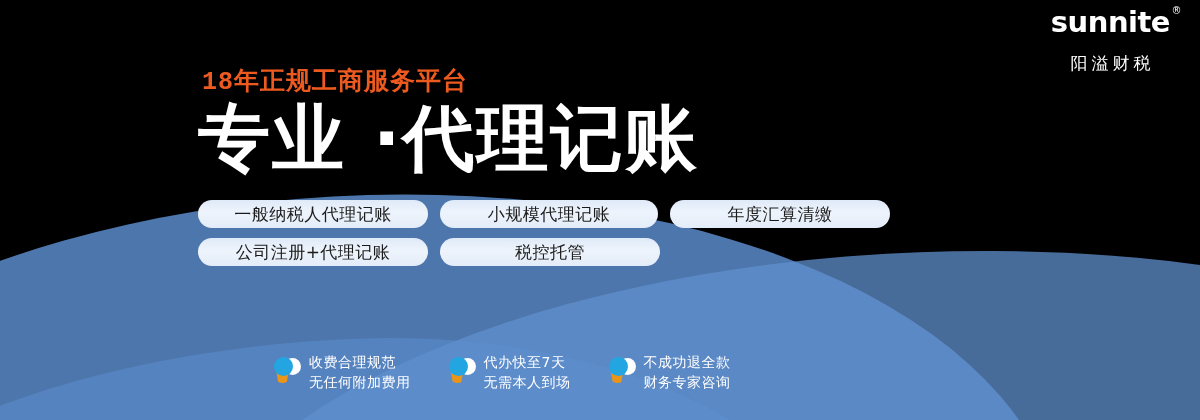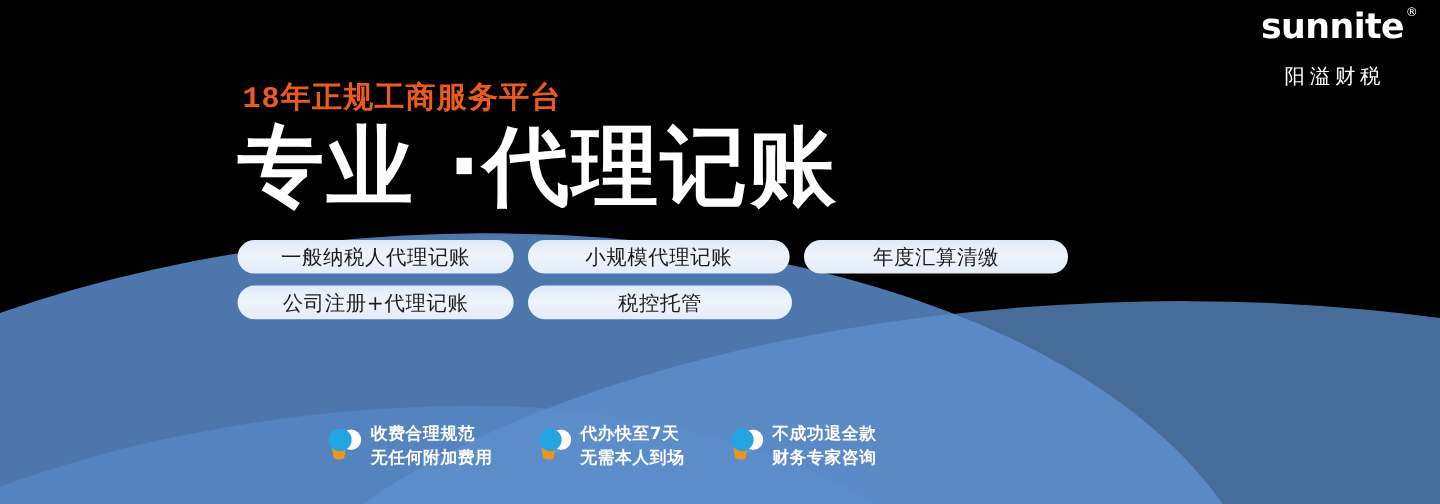--- a/index.html
+++ b/index.html
@@ -191,21 +191,21 @@
     left: 2px;
     top: 1px;
     width: 19px;
     height: 19px;
     border-radius: 50%;
     background: #22a5e0;
   }
   .feat-text {
     color: #ffffff;
     font-size: 14px;
-    font-weight: 700;
+    font-weight: 400;
     line-height: 1.45;
     letter-spacing: 0.5px;
     white-space: nowrap;
     font-family: "DejaVu Sans", sans-serif;
   }
 </style>
 </head>
 <body>
 
 <div id="banner">

